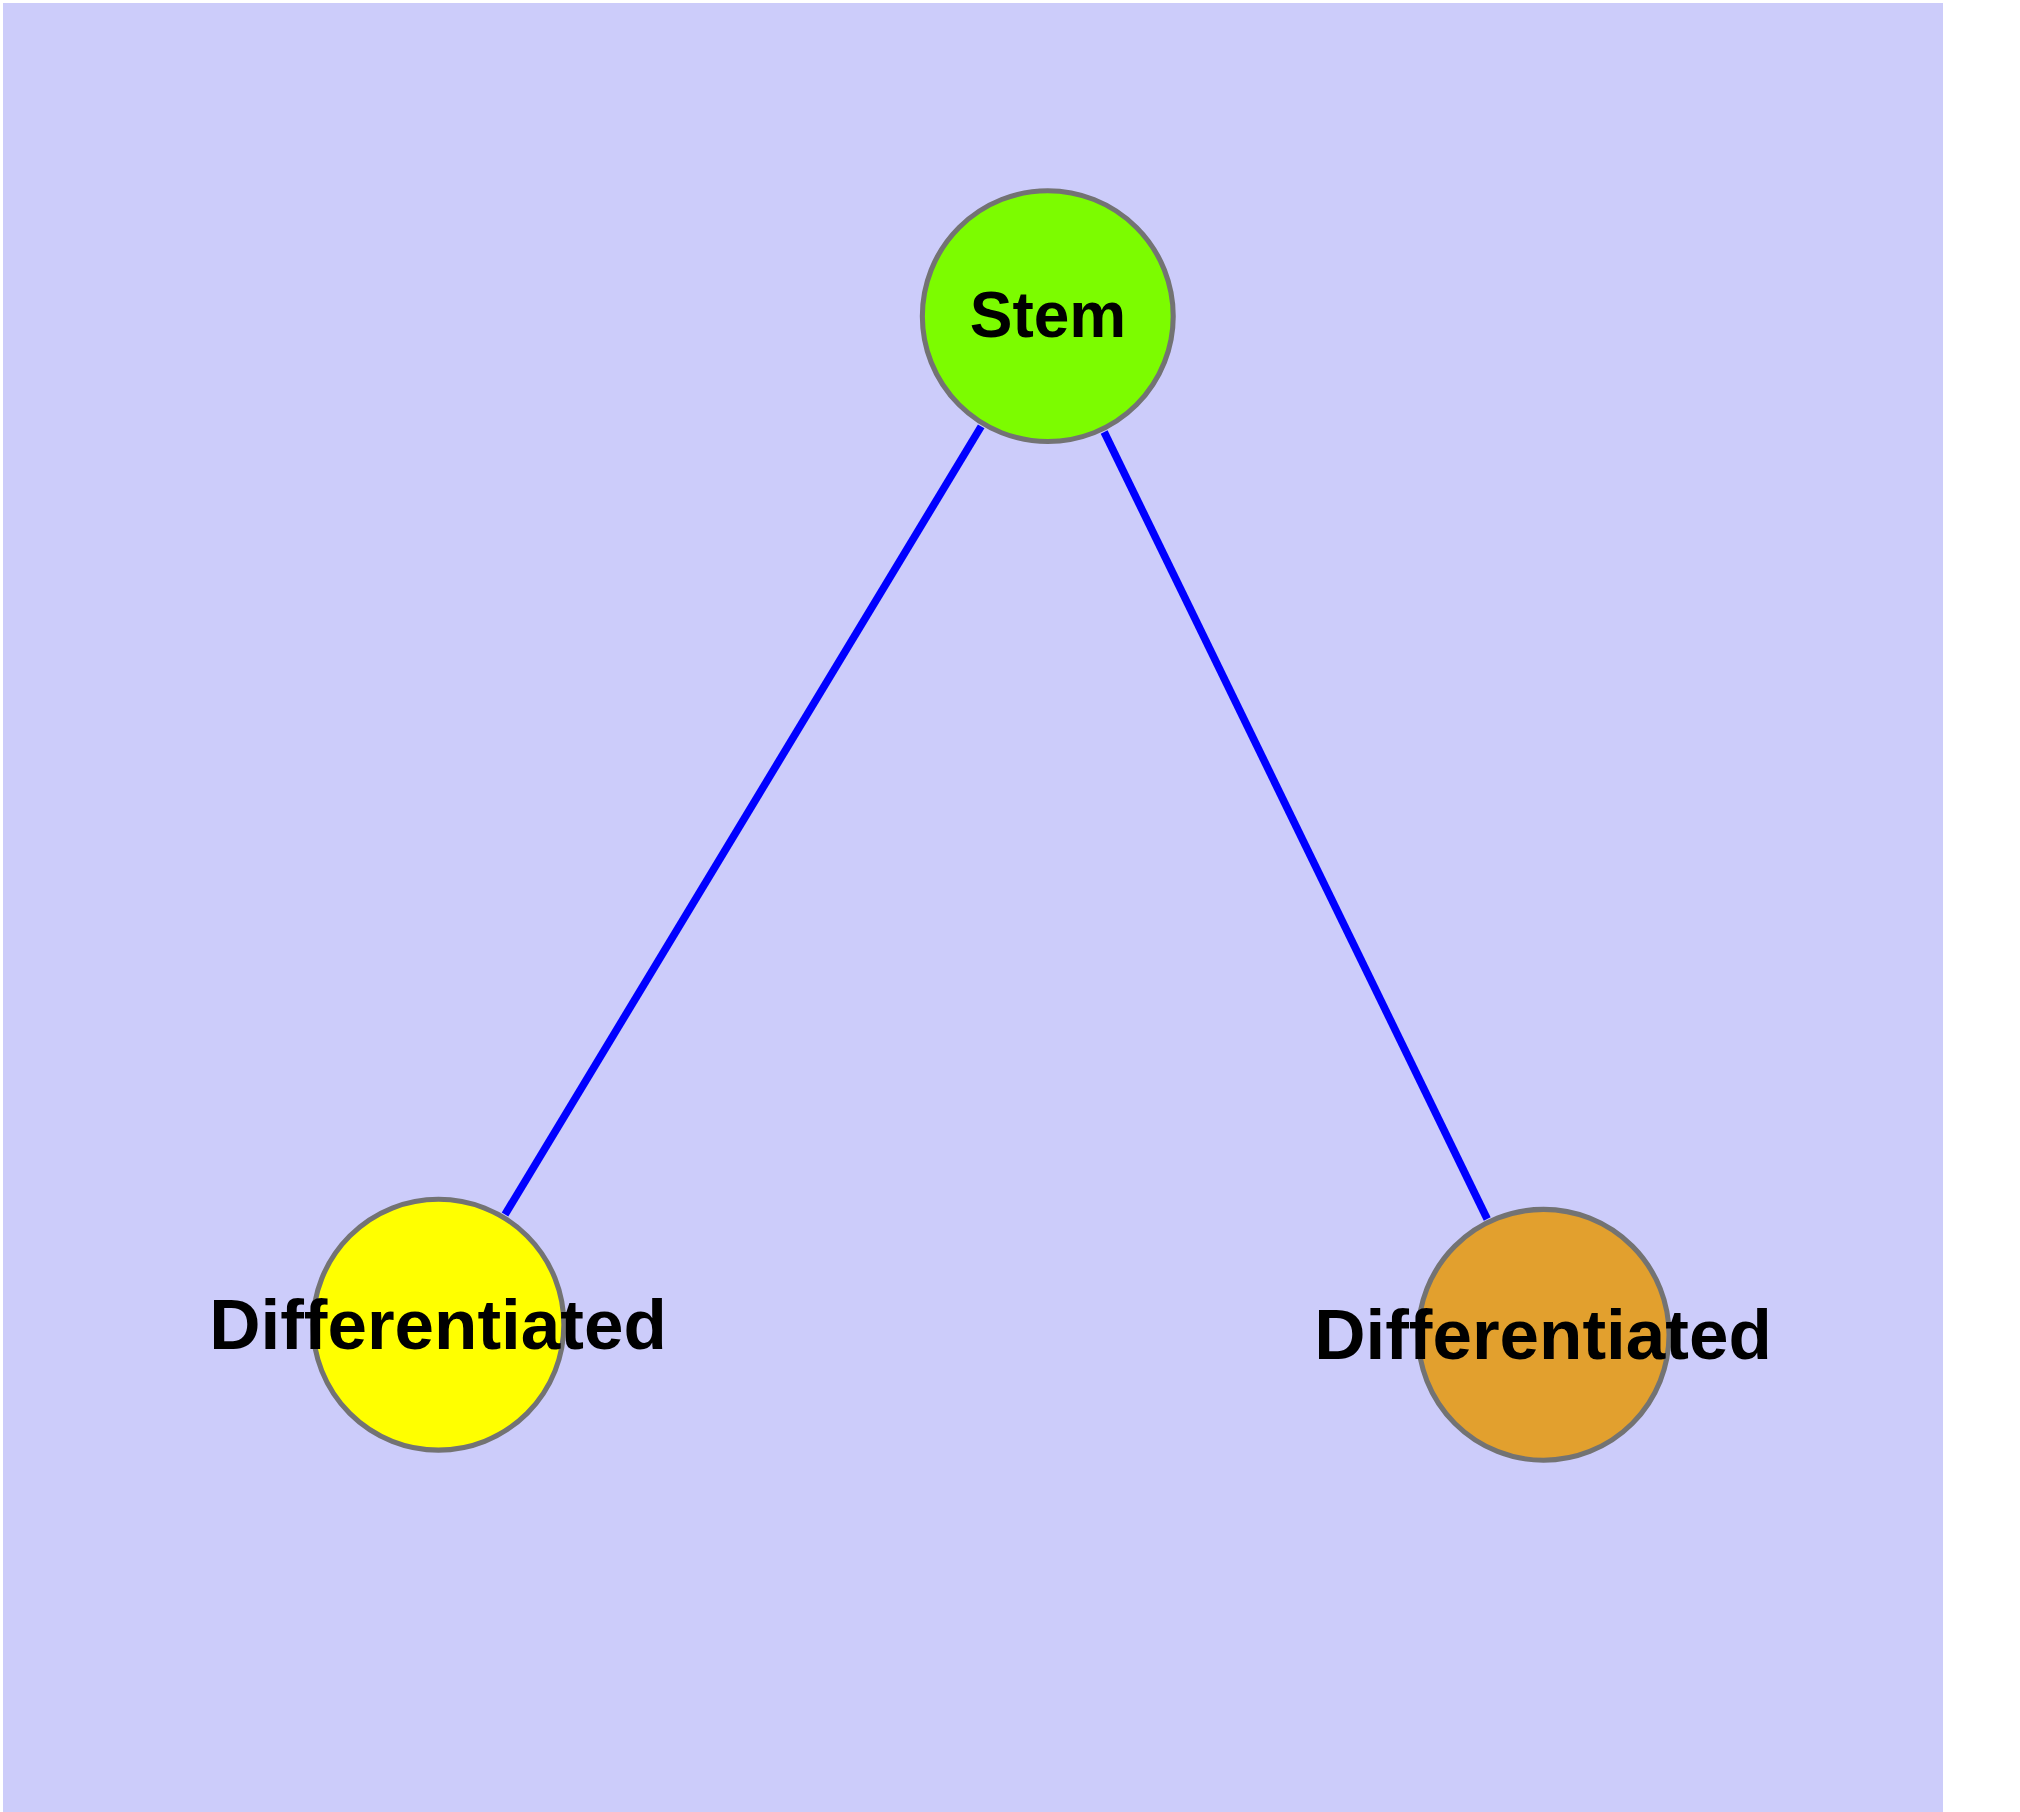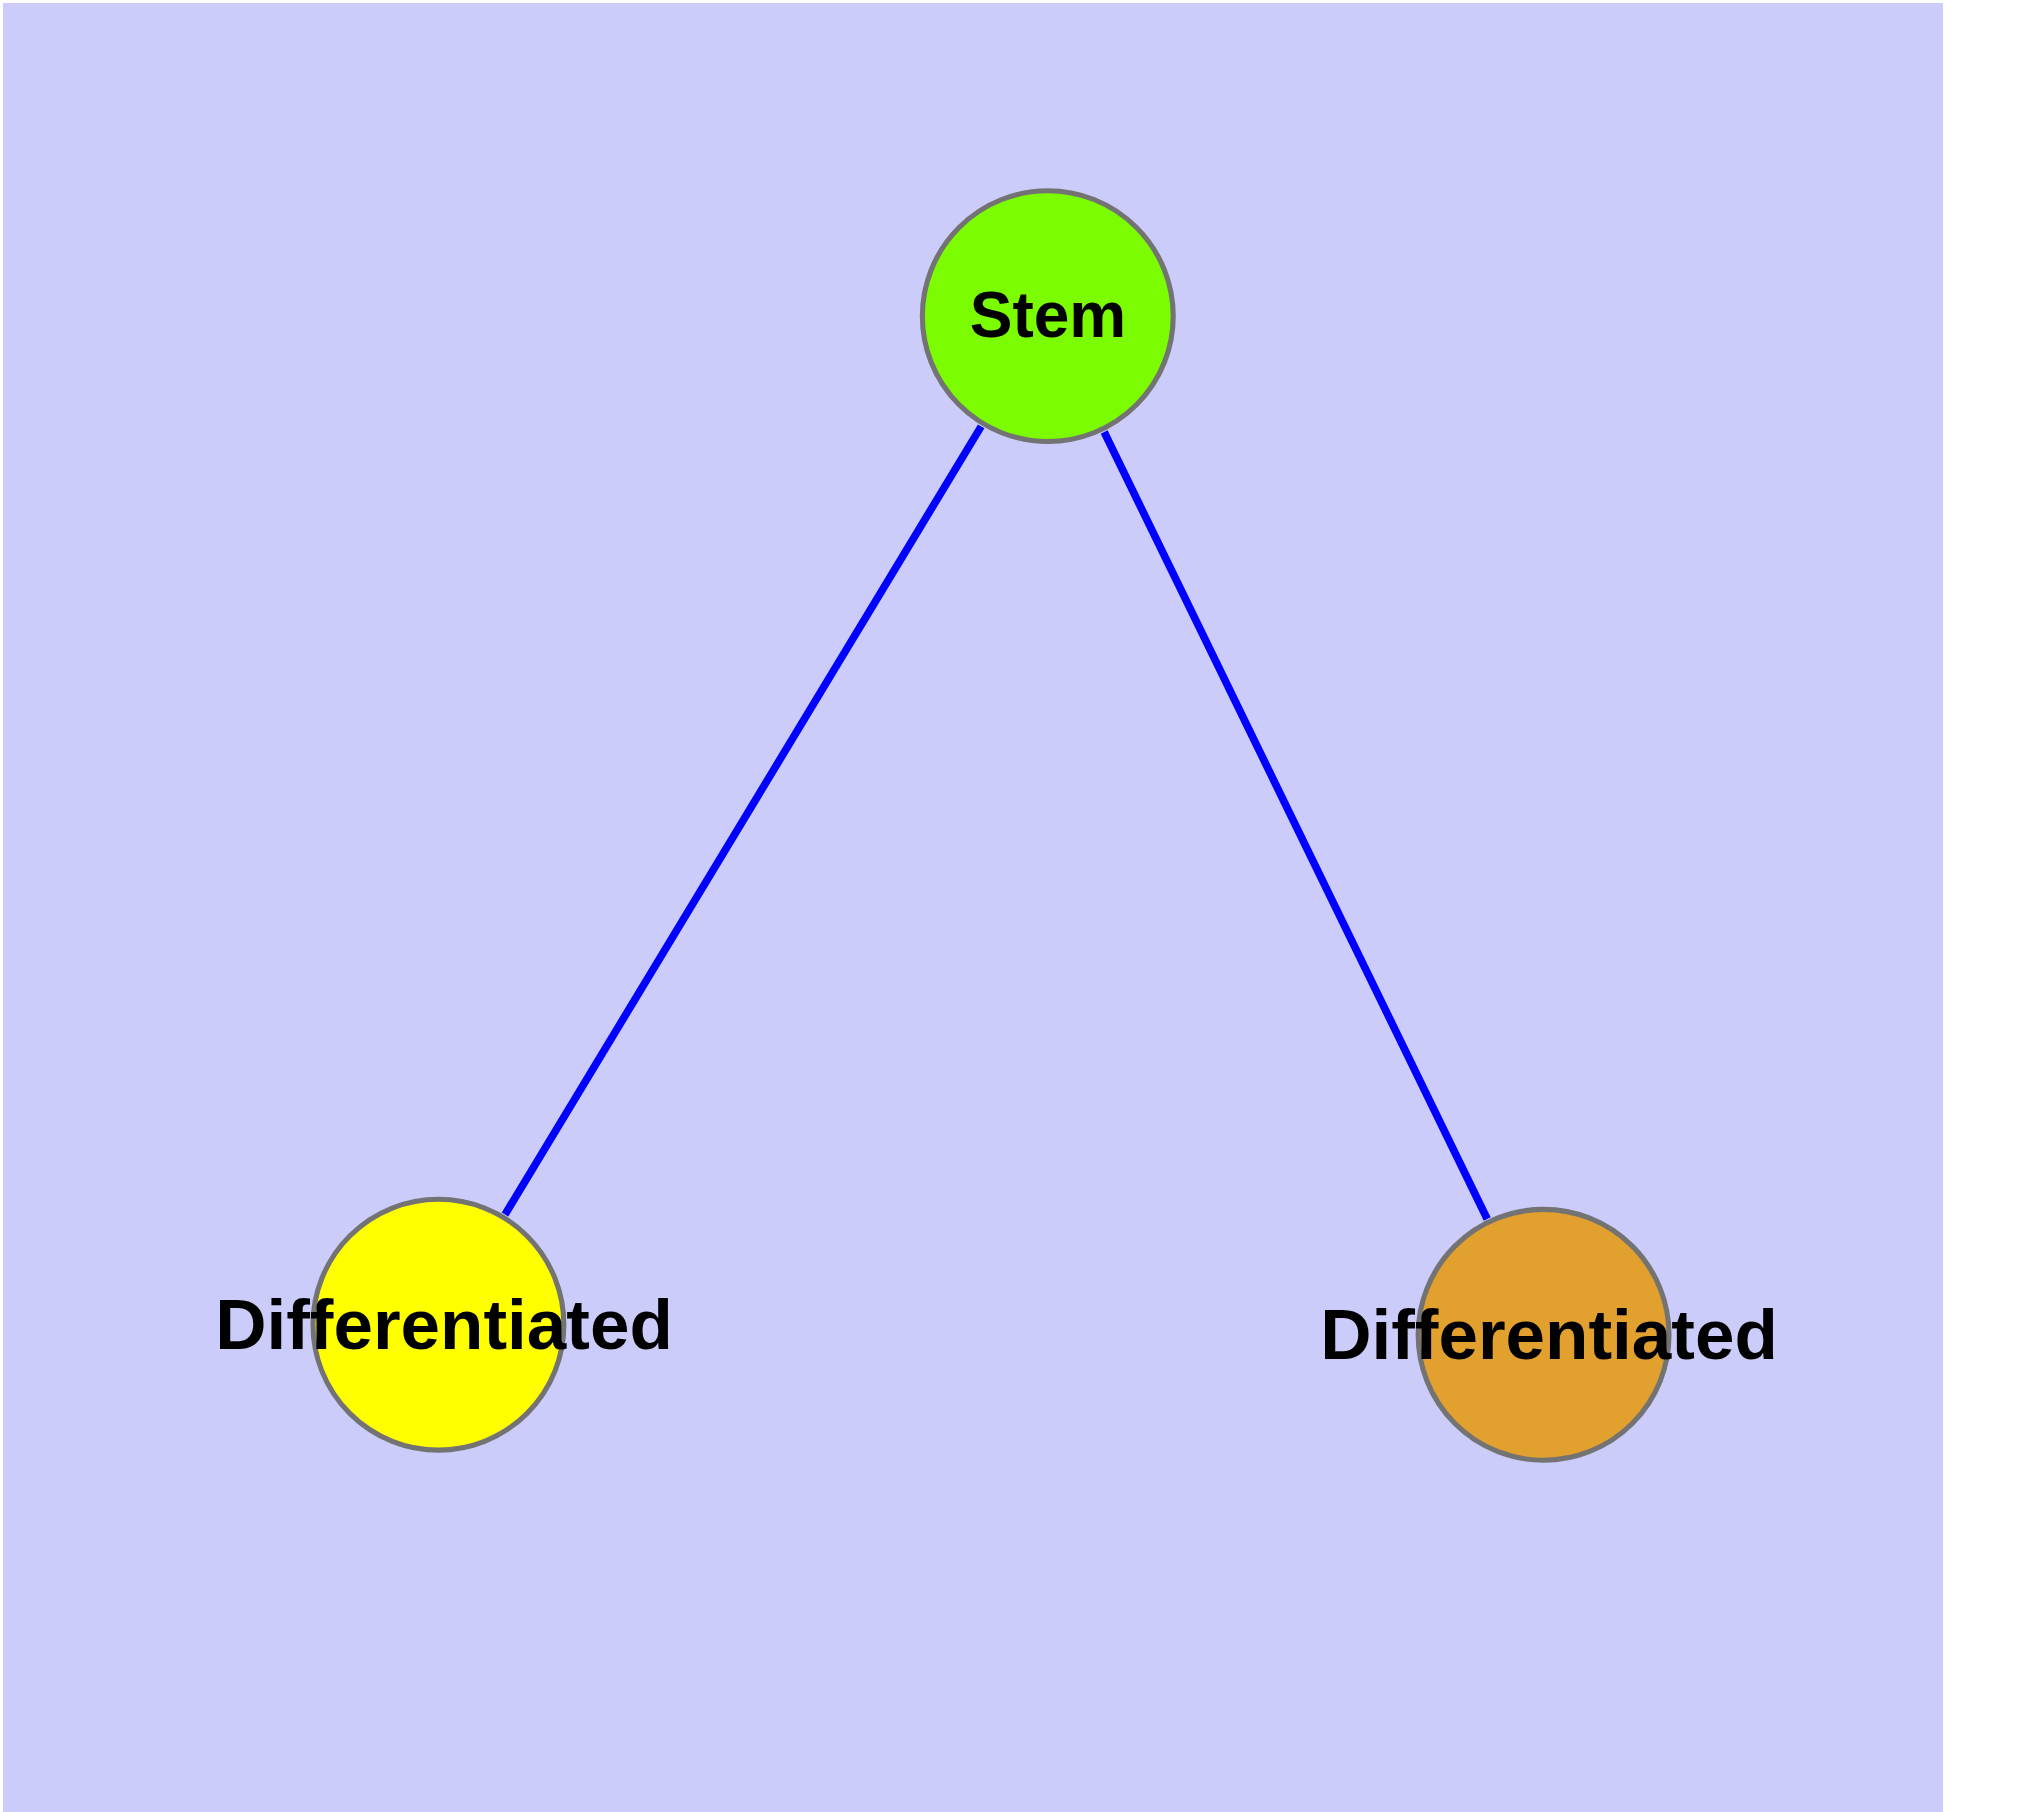--- a/index.html
+++ b/index.html
@@ -41,21 +41,20 @@
     line-height: 1.06;
     white-space: pre;
     pointer-events: none;
     transform: translate(-50%, -50%);
   }
   .node-label.stem {
     font-size: 64px;
   }
   .node-label.leaf {
     font-size: 71px;
-    margin-left: 6px;
   }
 </style>
 </head>
 <body>
 
 <div id="canvas">
 
   <div id="plot-area"></div>
 
   <svg id="graph-svg" viewBox="0 0 2384 2138">

